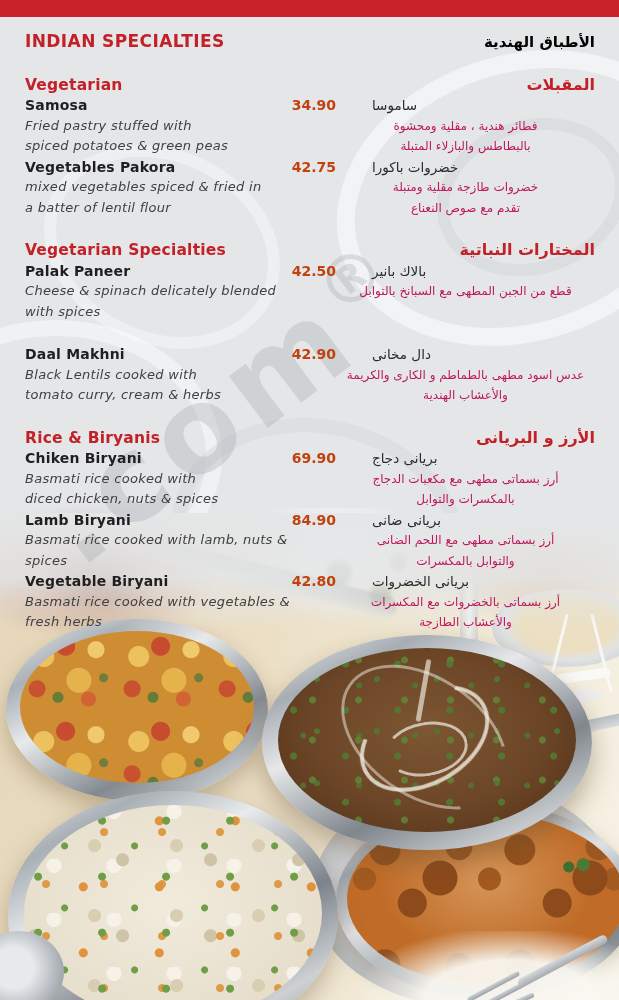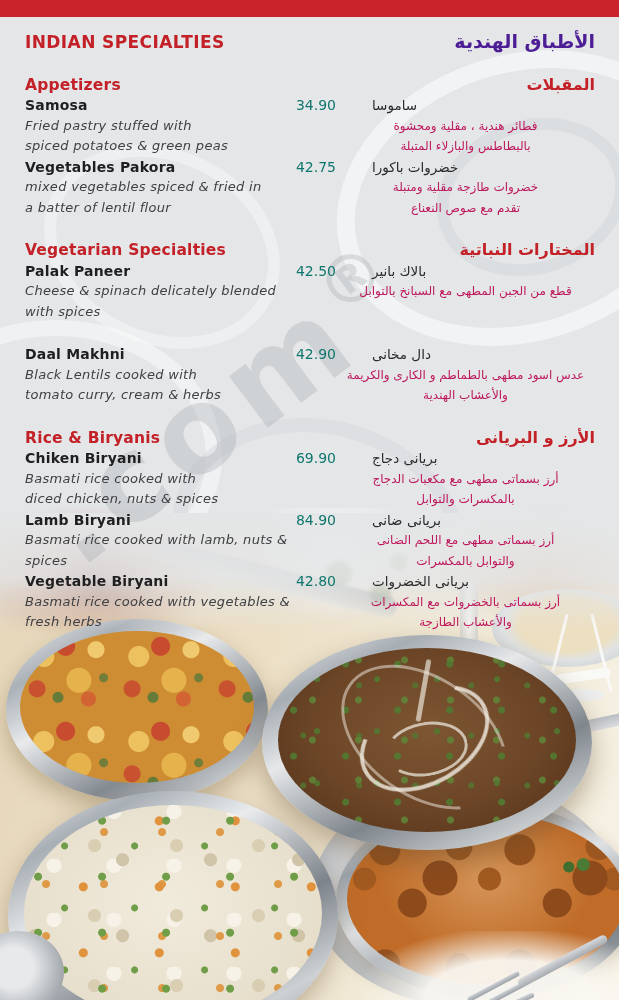--- a/index.html
+++ b/index.html
@@ -104,30 +104,30 @@
   .tine{width:58px;height:5px;background:linear-gradient(#cfd3d7,#9aa0a6);border-radius:3px;}
   .t1{left:0;top:8px;} .t2{left:0;top:20px;} .t3{left:3px;top:32px;transform:rotate(4deg);}
   .fork-handle{left:52px;top:16px;width:100px;height:9px;background:linear-gradient(#d6d9dc,#a6abb0);border-radius:5px;}
   .photo-veil{left:0;top:0;width:100%;height:118px;z-index:9;
     background:linear-gradient(180deg,rgba(228,230,232,0.96) 0%,rgba(228,230,232,0.86) 55%,rgba(228,230,232,0) 100%);}
 
   
   .content{position:absolute;left:0;top:17px;width:100%;box-sizing:border-box;padding:14px 24px 0 25px;z-index:4;}
   .row{display:flex;justify-content:space-between;align-items:baseline;line-height:20.5px;}
   .title-en{font-size:17px;font-weight:bold;color:#c32127;letter-spacing:0.4px;text-align:center;}
-  .title-ar{font-size:19px;font-weight:bold;color:#4c1d95;}
+  .title-ar{font-size:15px;font-weight:bold;color:#000000;}
   .section{margin-top:22px;}
   .sec-en{font-size:15.5px;font-weight:bold;color:#c32127;letter-spacing:0.2px;}
   .sec-ar{font-size:16px;font-weight:bold;color:#c32127;}
   .item{}
   .item.gap{margin-top:22px;}
   .item-head{display:flex;align-items:baseline;line-height:20.5px;gap:36px;}
   .en-pair{width:311px;display:flex;justify-content:space-between;align-items:baseline;}
   .name-en{font-size:14px;font-weight:bold;color:#1f1f21;letter-spacing:0.2px;}
-  .price{font-size:14px;font-weight:normal;color:#0f766e;text-align:right;}
+  .price{font-size:14px;font-weight:bold;color:#c2410c;text-align:right;}
   .name-ar{flex:1;text-align:left;font-size:13.5px;color:#2b2b2d;}
   .item-body{display:flex;align-items:flex-start;}
   .desc-en{width:311px;font-size:13px;font-style:italic;color:#3f4043;letter-spacing:0.3px;}
   .desc-en div{line-height:20.5px;}
   .desc-ar{flex:1;text-align:center;font-size:12px;color:#be185d;}
   .desc-ar div{line-height:20.5px;}
 </style>
 </head>
 <body>
 
@@ -198,21 +198,21 @@
 
   <div class="content">
 
     <div class="row">
       <span class="title-en">INDIAN SPECIALTIES</span>
       <span class="title-ar" dir="rtl">الأطباق الهندية</span>
     </div>
 
     <div class="section">
       <div class="row">
-        <span class="sec-en">Appetizers</span>
+        <span class="sec-en">Vegetarian</span>
         <span class="sec-ar" dir="rtl">المقبلات</span>
       </div>
 
       <div class="item">
         <div class="item-head">
           <span class="en-pair">
             <span class="name-en">Samosa</span>
             <span class="price">34.90</span>
           </span>
           <span class="name-ar" dir="rtl">ساموسا</span>

